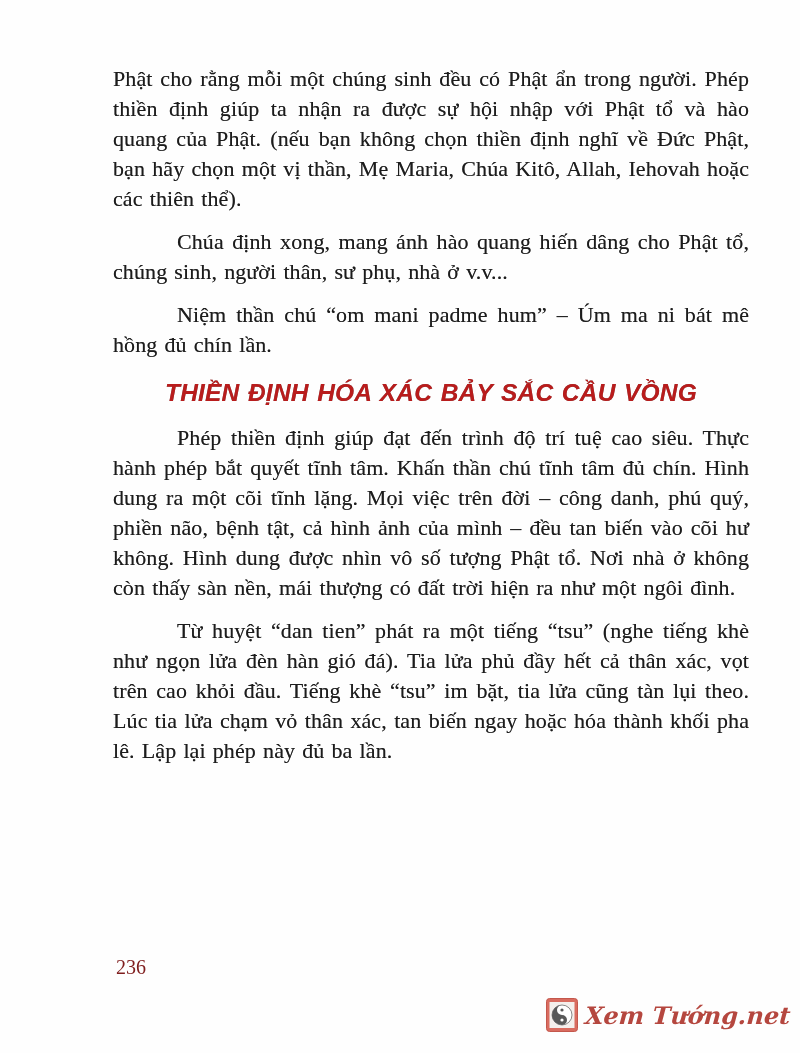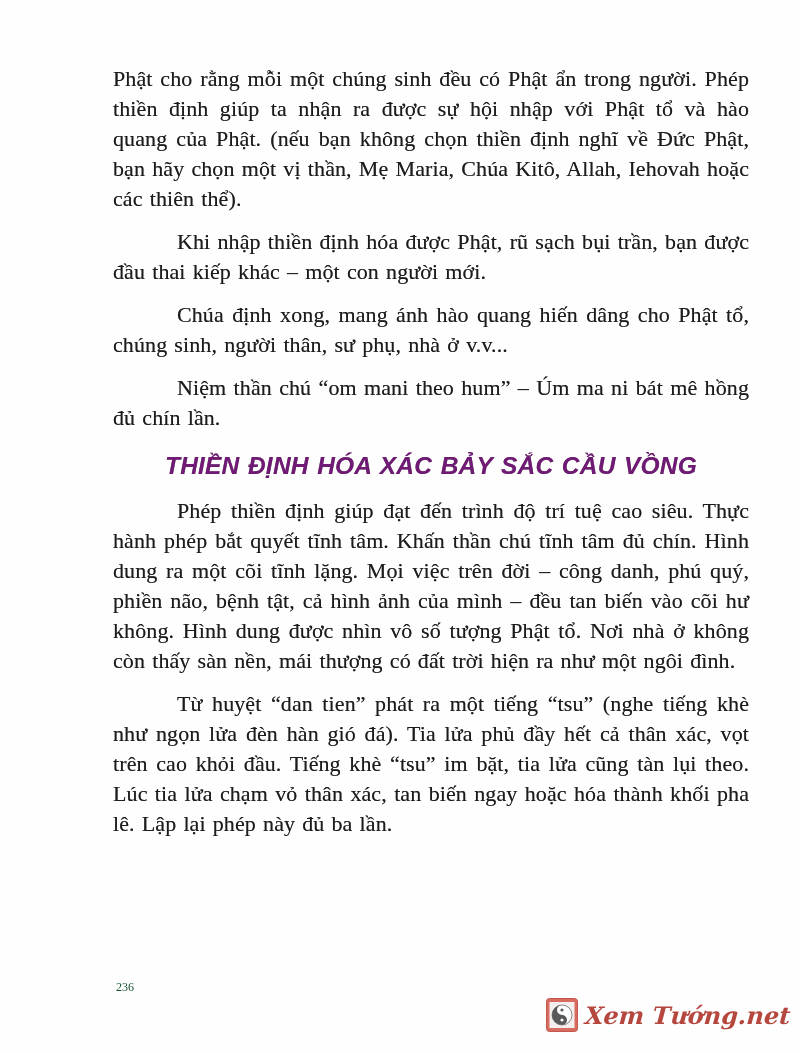--- a/index.html
+++ b/index.html
@@ -31,27 +31,27 @@
   .heading {
     font-family: "Liberation Sans", sans-serif;
     font-style: italic;
     font-weight: 700;
     font-size: 24.5px;
     line-height: 32px;
     text-align: center;
     text-indent: 0;
     letter-spacing: 0.2px;
     margin: 17px 0 14px 0;
-    color: #701a75;
+    color: #b91c1c;
   }
   .page-number {
     position: absolute;
-    left: 116px; top: 980px;
-    font-size: 12px;
-    color: #14532d;
+    left: 116px; top: 956px;
+    font-size: 20px;
+    color: #7f1d1d;
   }
   .watermark {
     position: absolute;
     top: 998px; right: 10px;
     display: flex;
     align-items: center;
     gap: 7px;
   }
   .wm-icon { width: 32px; height: 34px; display: inline-block; }
   .wm-icon svg { display: block; }
@@ -65,23 +65,22 @@
     white-space: nowrap;
   }
 </style>
 </head>
 <body>
 
 <div class="page">
 
   <main class="text-block">
     <p class="para flush">Phật cho rằng mỗi một chúng sinh đều có Phật ẩn trong người. Phép thiền định giúp ta nhận ra được sự hội nhập với Phật tổ và hào quang của Phật. (nếu bạn không chọn thiền định nghĩ về Đức Phật, bạn hãy chọn một vị thần, Mẹ Maria, Chúa Kitô, Allah, Iehovah hoặc các thiên thể).</p>
-    <p class="para">Khi nhập thiền định hóa được Phật, rũ sạch bụi trần, bạn được đầu thai kiếp khác – một con người mới.</p>
     <p class="para">Chúa định xong, mang ánh hào quang hiến dâng cho Phật tổ, chúng sinh, người thân, sư phụ, nhà ở v.v...</p>
-    <p class="para">Niệm thần chú “om mani theo hum” – Úm ma ni bát mê hồng đủ chín lần.</p>
+    <p class="para">Niệm thần chú “om mani padme hum” – Úm ma ni bát mê hồng đủ chín lần.</p>
     <h2 class="heading">THIỀN ĐỊNH HÓA XÁC BẢY SẮC CẦU VỒNG</h2>
     <p class="para">Phép thiền định giúp đạt đến trình độ trí tuệ cao siêu. Thực hành phép bắt quyết tĩnh tâm. Khấn thần chú tĩnh tâm đủ chín. Hình dung ra một cõi tĩnh lặng. Mọi việc trên đời – công danh, phú quý, phiền não, bệnh tật, cả hình ảnh của mình – đều tan biến vào cõi hư không. Hình dung được nhìn vô số tượng Phật tổ. Nơi nhà ở không còn thấy sàn nền, mái thượng có đất trời hiện ra như một ngôi đình.</p>
     <p class="para">Từ huyệt “dan tien” phát ra một tiếng “tsu” (nghe tiếng khè như ngọn lửa đèn hàn gió đá). Tia lửa phủ đầy hết cả thân xác, vọt trên cao khỏi đầu. Tiếng khè “tsu” im bặt, tia lửa cũng tàn lụi theo. Lúc tia lửa chạm vỏ thân xác, tan biến ngay hoặc hóa thành khối pha lê. Lập lại phép này đủ ba lần.</p>
   </main>
 
   <div class="page-number">236</div>
 
   <div class="watermark">
     <span class="wm-icon">
       <svg width="32" height="34" viewBox="0 0 32 34" xmlns="http://www.w3.org/2000/svg">

